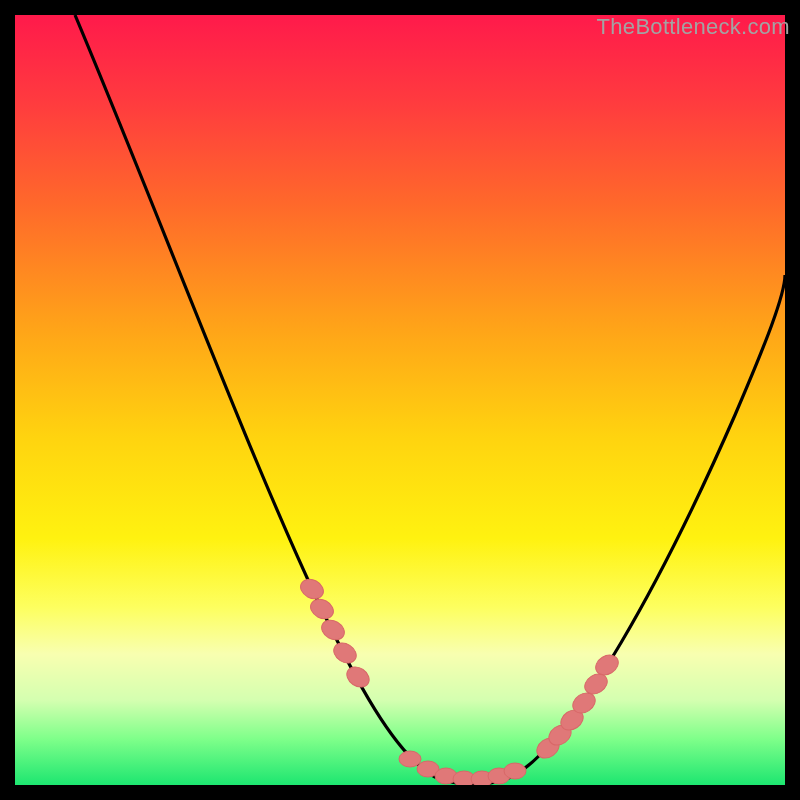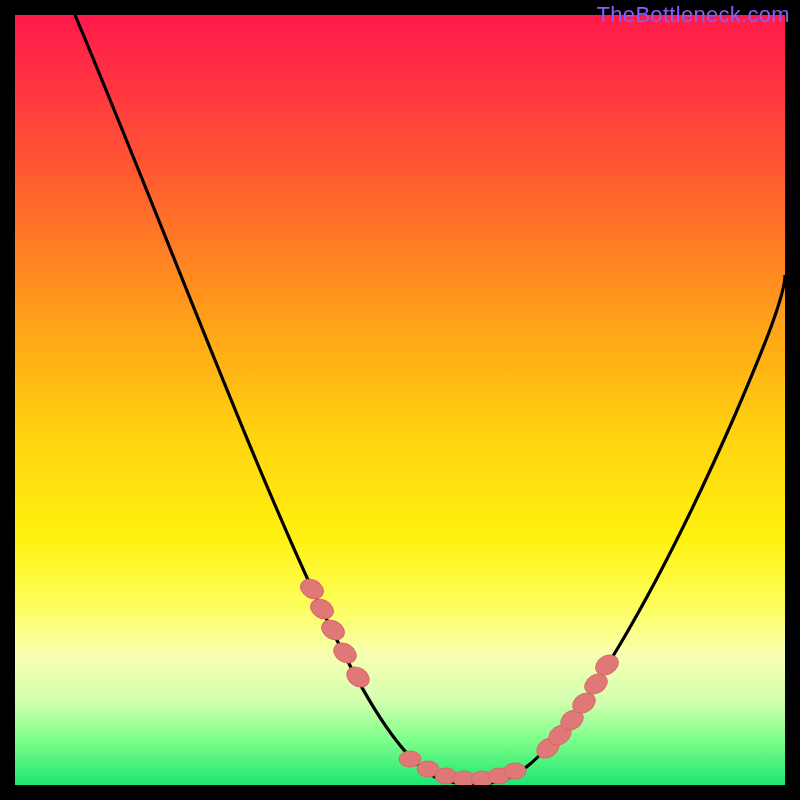--- a/index.html
+++ b/index.html
@@ -37,26 +37,26 @@
   }
   svg.curves {
     position: absolute;
     left: 0;
     top: 0;
     width: 770px;
     height: 770px;
   }
   .watermark {
     position: absolute;
-    top: 2px;
+    top: 14px;
     right: 10px;
     font-family: Arial, Helvetica, sans-serif;
     font-size: 22px;
     font-weight: 500;
-    color: #8b5cf6;
+    color: #a3a3a3;
     letter-spacing: 0.3px;
   }
 </style>
 </head>
 <body>
 
 <div class="frame">
   <div class="plot">
 
     <svg class="curves" viewBox="0 0 770 770" preserveAspectRatio="none">

